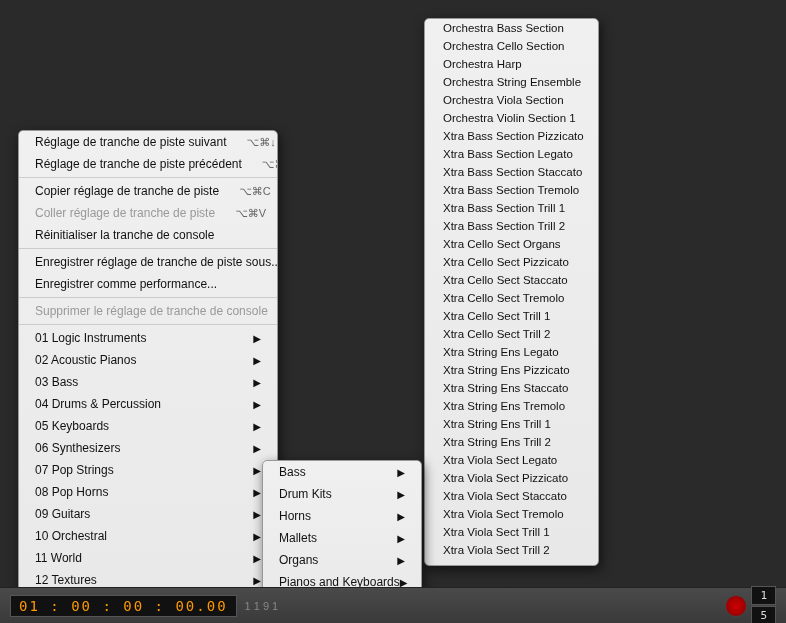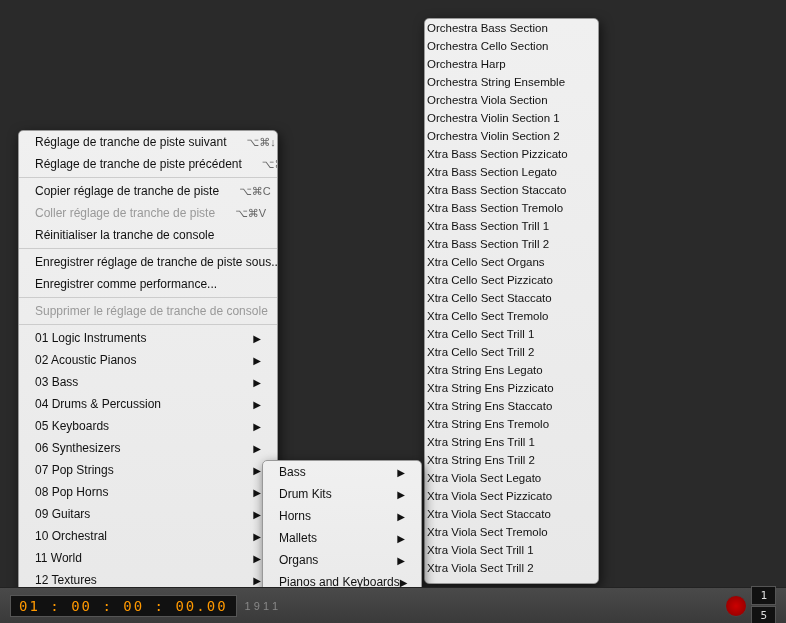--- a/index.html
+++ b/index.html
@@ -154,21 +154,21 @@
       border: 1px solid #999;
       border-radius: 5px;
       box-shadow: 2px 4px 12px rgba(0,0,0,0.6);
       color: #111;
       font-size: 11.5px;
       overflow-y: auto;
       max-height: 580px;
     }
 
     .strings-list .menu-item {
-      padding: 3px 2px;
+      padding: 3px 18px;
     }
 
   </style>
 </head>
 <body>
 
 <div class="daw-bg"></div>
 
 <div class="strings-list" id="strings-list-panel">
     <div class="menu-item">
@@ -183,23 +183,20 @@
     <div class="menu-item">
       <span>Orchestra String Ensemble</span>
     </div>
     <div class="menu-item">
       <span>Orchestra Viola Section</span>
     </div>
     <div class="menu-item">
       <span>Orchestra Violin Section 1</span>
     </div>
     <div class="menu-item">
-      <span>Orchestra Violin Section 2</span>
-    </div>
-    <div class="menu-item">
       <span>Xtra Bass Section Pizzicato</span>
     </div>
     <div class="menu-item">
       <span>Xtra Bass Section Legato</span>
     </div>
     <div class="menu-item">
       <span>Xtra Bass Section Staccato</span>
     </div>
     <div class="menu-item">
       <span>Xtra Bass Section Tremolo</span>
@@ -388,21 +385,21 @@
       <span class="arrow">▶</span>
     </div>
     <div class="menu-item">
       <span>Tuned Percussion</span>
       <span class="arrow">▶</span>
     </div>
   </div>
 
 <div class="transport-bar">
   <div class="transport-display">01 : 00 : 00 : 00.00</div>
-  <div class="transport-sub">1  9  1  1</div>
+  <div class="transport-sub">1  1  9  1</div>
   <div class="transport-right">
     <div class="record-btn"></div>
     <div style="display:flex;flex-direction:column;gap:1px;">
       <div class="numbers-display">1</div>
       <div class="numbers-display">5</div>
     </div>
   </div>
 </div>
 
 </body></html>

